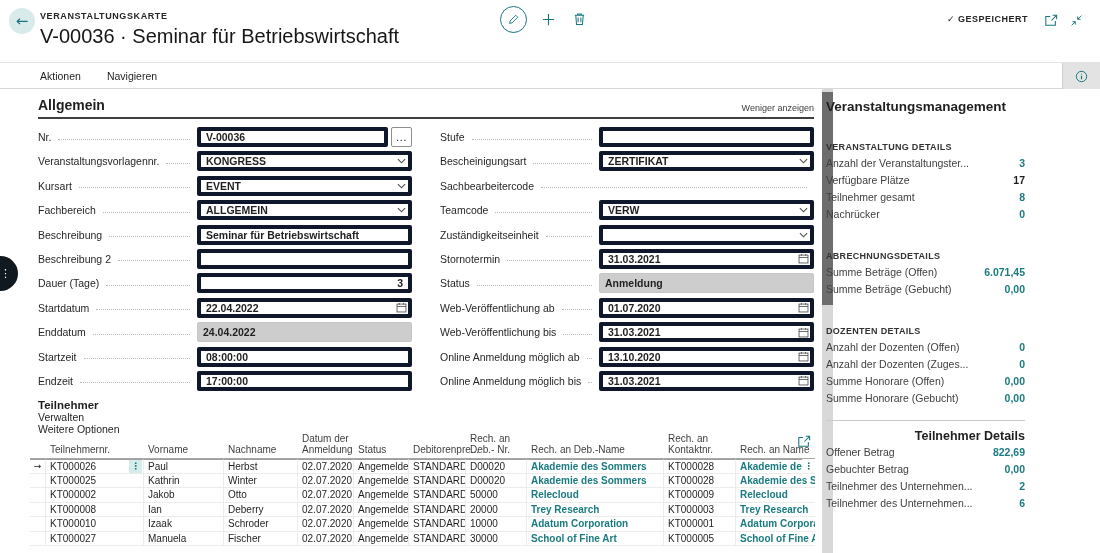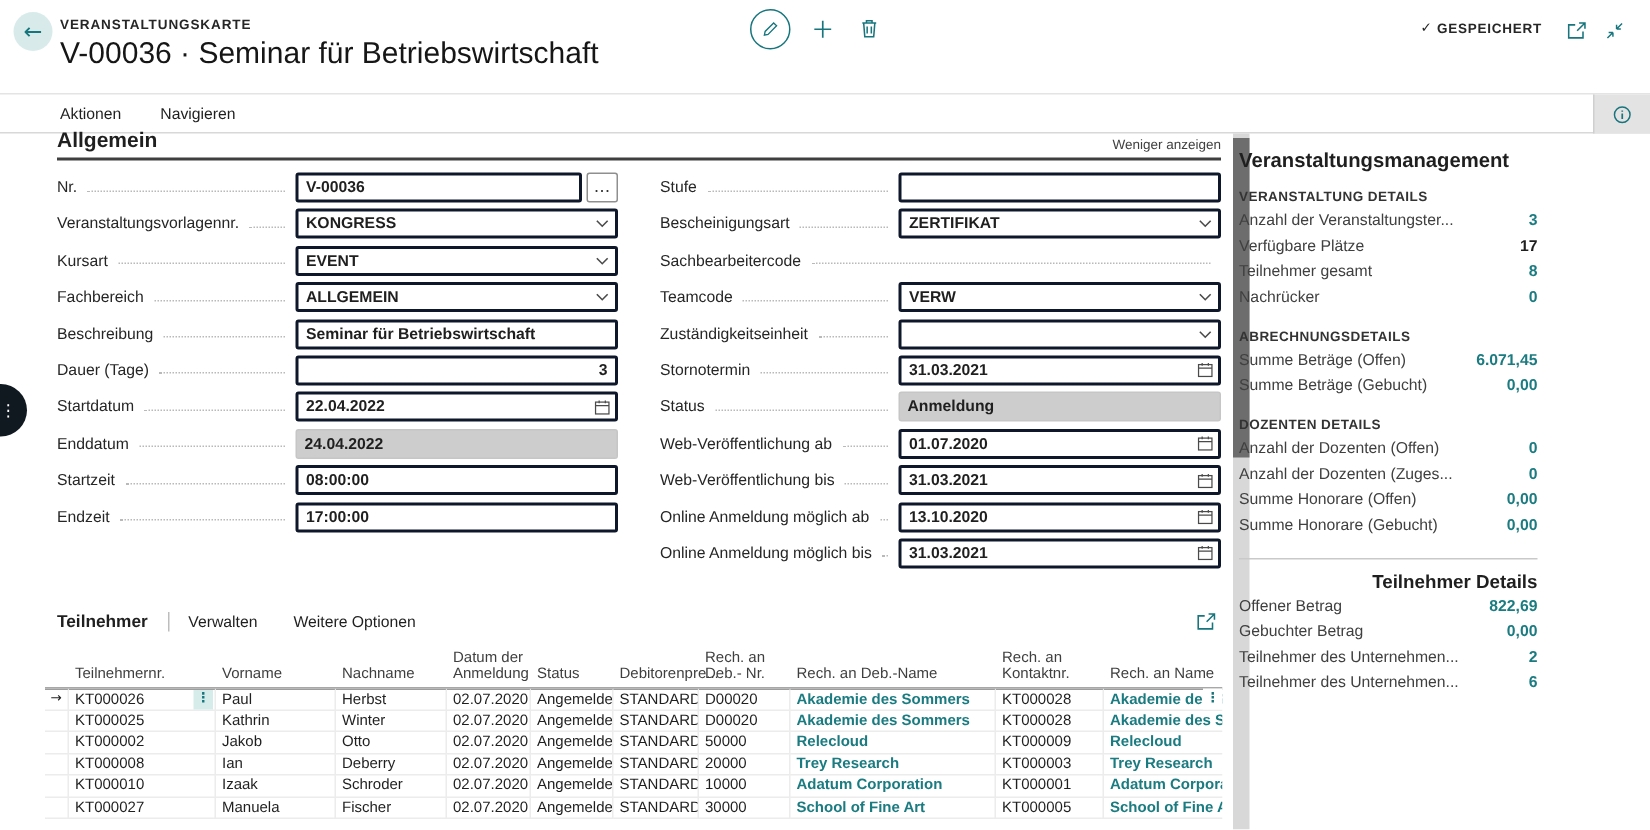--- a/index.html
+++ b/index.html
@@ -35,44 +35,44 @@
   .ritem{font-size:10.5px;color:#1f1f1f;cursor:pointer;}
   .infobtn{position:absolute;right:0;top:0;width:38px;height:26px;background:#e3e3e3;
     border-left:1px solid #cfcfcf;display:flex;align-items:center;justify-content:center;color:var(--accent);cursor:pointer;}
 
   
   .sidecircle{position:absolute;left:-17px;top:256px;width:35px;height:35px;border-radius:50%;
     background:#101820;color:#fff;z-index:6;display:flex;align-items:center;justify-content:flex-end;
     padding-right:7px;font-size:11px;cursor:pointer;}
 
   
-  .main{position:absolute;top:76px;left:38px;width:776px;}
+  .main{position:absolute;top:88px;left:38px;width:776px;}
   .section-head{display:flex;justify-content:space-between;align-items:flex-end;
     border-bottom:2px solid #3f3f3f;padding-bottom:4px;margin-top:9px;}
   .section-title{font-size:14px;font-weight:700;}
   .showless{font-size:9px;color:#404040;cursor:pointer;}
   .formgrid{display:grid;grid-template-columns:1fr 1fr;column-gap:28px;margin-top:8px;}
   .frow{display:flex;align-items:center;height:20px;margin-bottom:4.4px;}
   .flabel{font-size:10.5px;color:#262626;white-space:nowrap;}
   .dots{flex:1;margin:0 7px;border-bottom:1px dotted #b9b9b9;height:1px;position:relative;top:2px;}
   .ctl{width:215px;flex:none;display:flex;position:relative;height:20px;}
-  .fin{width:100%;height:20px;border:2px solid #0f172a;border-radius:2px;background:#fff;
+  .fin{width:100%;height:20px;border:4px solid #0f172a;border-radius:2px;background:#fff;
     font:600 10.5px "Liberation Sans",sans-serif;color:#1f1f1f;padding:0 5px;outline:none;}
   .fin.icon-pad{padding-right:20px;}
   .fin.num{text-align:right;}
   .cicon{position:absolute;right:5px;top:4px;width:12px;height:12px;color:#4a4a4a;cursor:pointer;
     display:flex;align-items:center;justify-content:center;}
   .fdis{width:100%;height:20px;background:#cdcdcd;border:1px solid #c6c6c6;border-radius:2px;
     font-size:10.5px;font-weight:600;line-height:18px;padding:0 5px;color:#1f1f1f;}
   .abtn{width:24px;height:20px;margin-left:3px;border:1px solid #8f8f8f;border-radius:2px;
     background:#fff;font-size:11px;line-height:10px;color:#333;cursor:pointer;}
 
   
   .part{position:absolute;top:399px;left:30px;width:785px;height:154px;overflow:hidden;}
-  .part-bar{display:flex;align-items:flex-end;height:22px;padding-left:8px;}
+  .part-bar{display:flex;align-items:flex-start;height:22px;padding-left:8px;flex-direction:column;}
   .part-title{font-size:11.5px;font-weight:700;cursor:pointer;}
   .pdiv{width:1px;height:13px;background:#bdbdbd;margin:0 13px;}
   .pitem{font-size:10.5px;margin-right:24px;cursor:pointer;}
   .picon{margin-left:auto;margin-right:4px;color:var(--accent);width:14px;height:13px;cursor:pointer;}
   .tgrid{display:grid;grid-template-columns:16px 98px 80px 74px 56px 55px 57px 61px 137px 72px 1fr;}
   .thead{border-bottom:1px solid #a8a8a8;min-height:36px;align-items:end;margin-top:2px;}
   .th{font-size:10px;color:#3f3f3f;line-height:10.5px;padding:0 4px 3px 4px;align-self:end;}
   .trow{position:relative;}
   .trow.focused .td{border-top:1px solid #9d9d9d;}
   .td{font-size:10px;line-height:13px;height:14.5px;border-bottom:1px solid #ececec;
@@ -85,21 +85,21 @@
   .edgemenu{position:absolute;right:0;top:0;color:var(--accent);font-size:9px;font-weight:700;
     line-height:14px;background:#fff;padding:0 2px;cursor:pointer;z-index:3;}
 
   
   .sbtrack{position:absolute;left:822px;top:89px;width:11px;bottom:0;background:#d8d8d8;cursor:pointer;}
   .sbthumb{position:absolute;left:0;top:3px;width:11px;height:213px;background:#6d6d6d;}
 
   
   .factbox{position:absolute;top:88px;left:813px;width:212px;}
   .fb-title{font-size:13.5px;font-weight:700;margin:11px 0 0 13px;}
-  .fb-group{margin:12px 0 0 13px;}
+  .fb-group{margin:28px 0 0 13px;}
   .fb-caption{font-size:9px;font-weight:700;letter-spacing:.3px;color:#333;margin-bottom:3px;}
   .fb-row{display:flex;justify-content:space-between;font-size:10.5px;line-height:17px;color:#404040;}
   .fb-val{color:var(--link);font-weight:600;cursor:pointer;}
   .fb-val.plain{color:#1f1f1f;cursor:default;}
   .fb-divider{border-top:1px solid #c9c9c9;margin:13px 0 0 13px;}
   .fb-heading{font-size:12.5px;font-weight:700;margin:8px 0 1px 13px;text-align:right;}
   svg{display:block;}
 </style>
 </head>
 <body>
@@ -215,20 +215,27 @@
                 <polyline points="1,1 5,5 9,1" fill="none" stroke="currentColor" stroke-width="1.2"></polyline>
               </svg>
             </span>
         </div>
       </div>
       <div class="frow">
         <label class="flabel">Beschreibung</label>
         <div class="dots"></div>
         <div class="ctl">
             <input class="fin" value="Seminar für Betriebswirtschaft" style="">
+          </div>
+      </div>
+      <div class="frow">
+        <label class="flabel">Beschreibung 2</label>
+        <div class="dots"></div>
+        <div class="ctl">
+            <input class="fin" value="" style="">
           </div>
       </div>
       <div class="frow">
         <label class="flabel">Dauer (Tage)</label>
         <div class="dots"></div>
         <div class="ctl">
             <input class="fin num" value="3" style="">
           </div>
       </div>
       <div class="frow">

